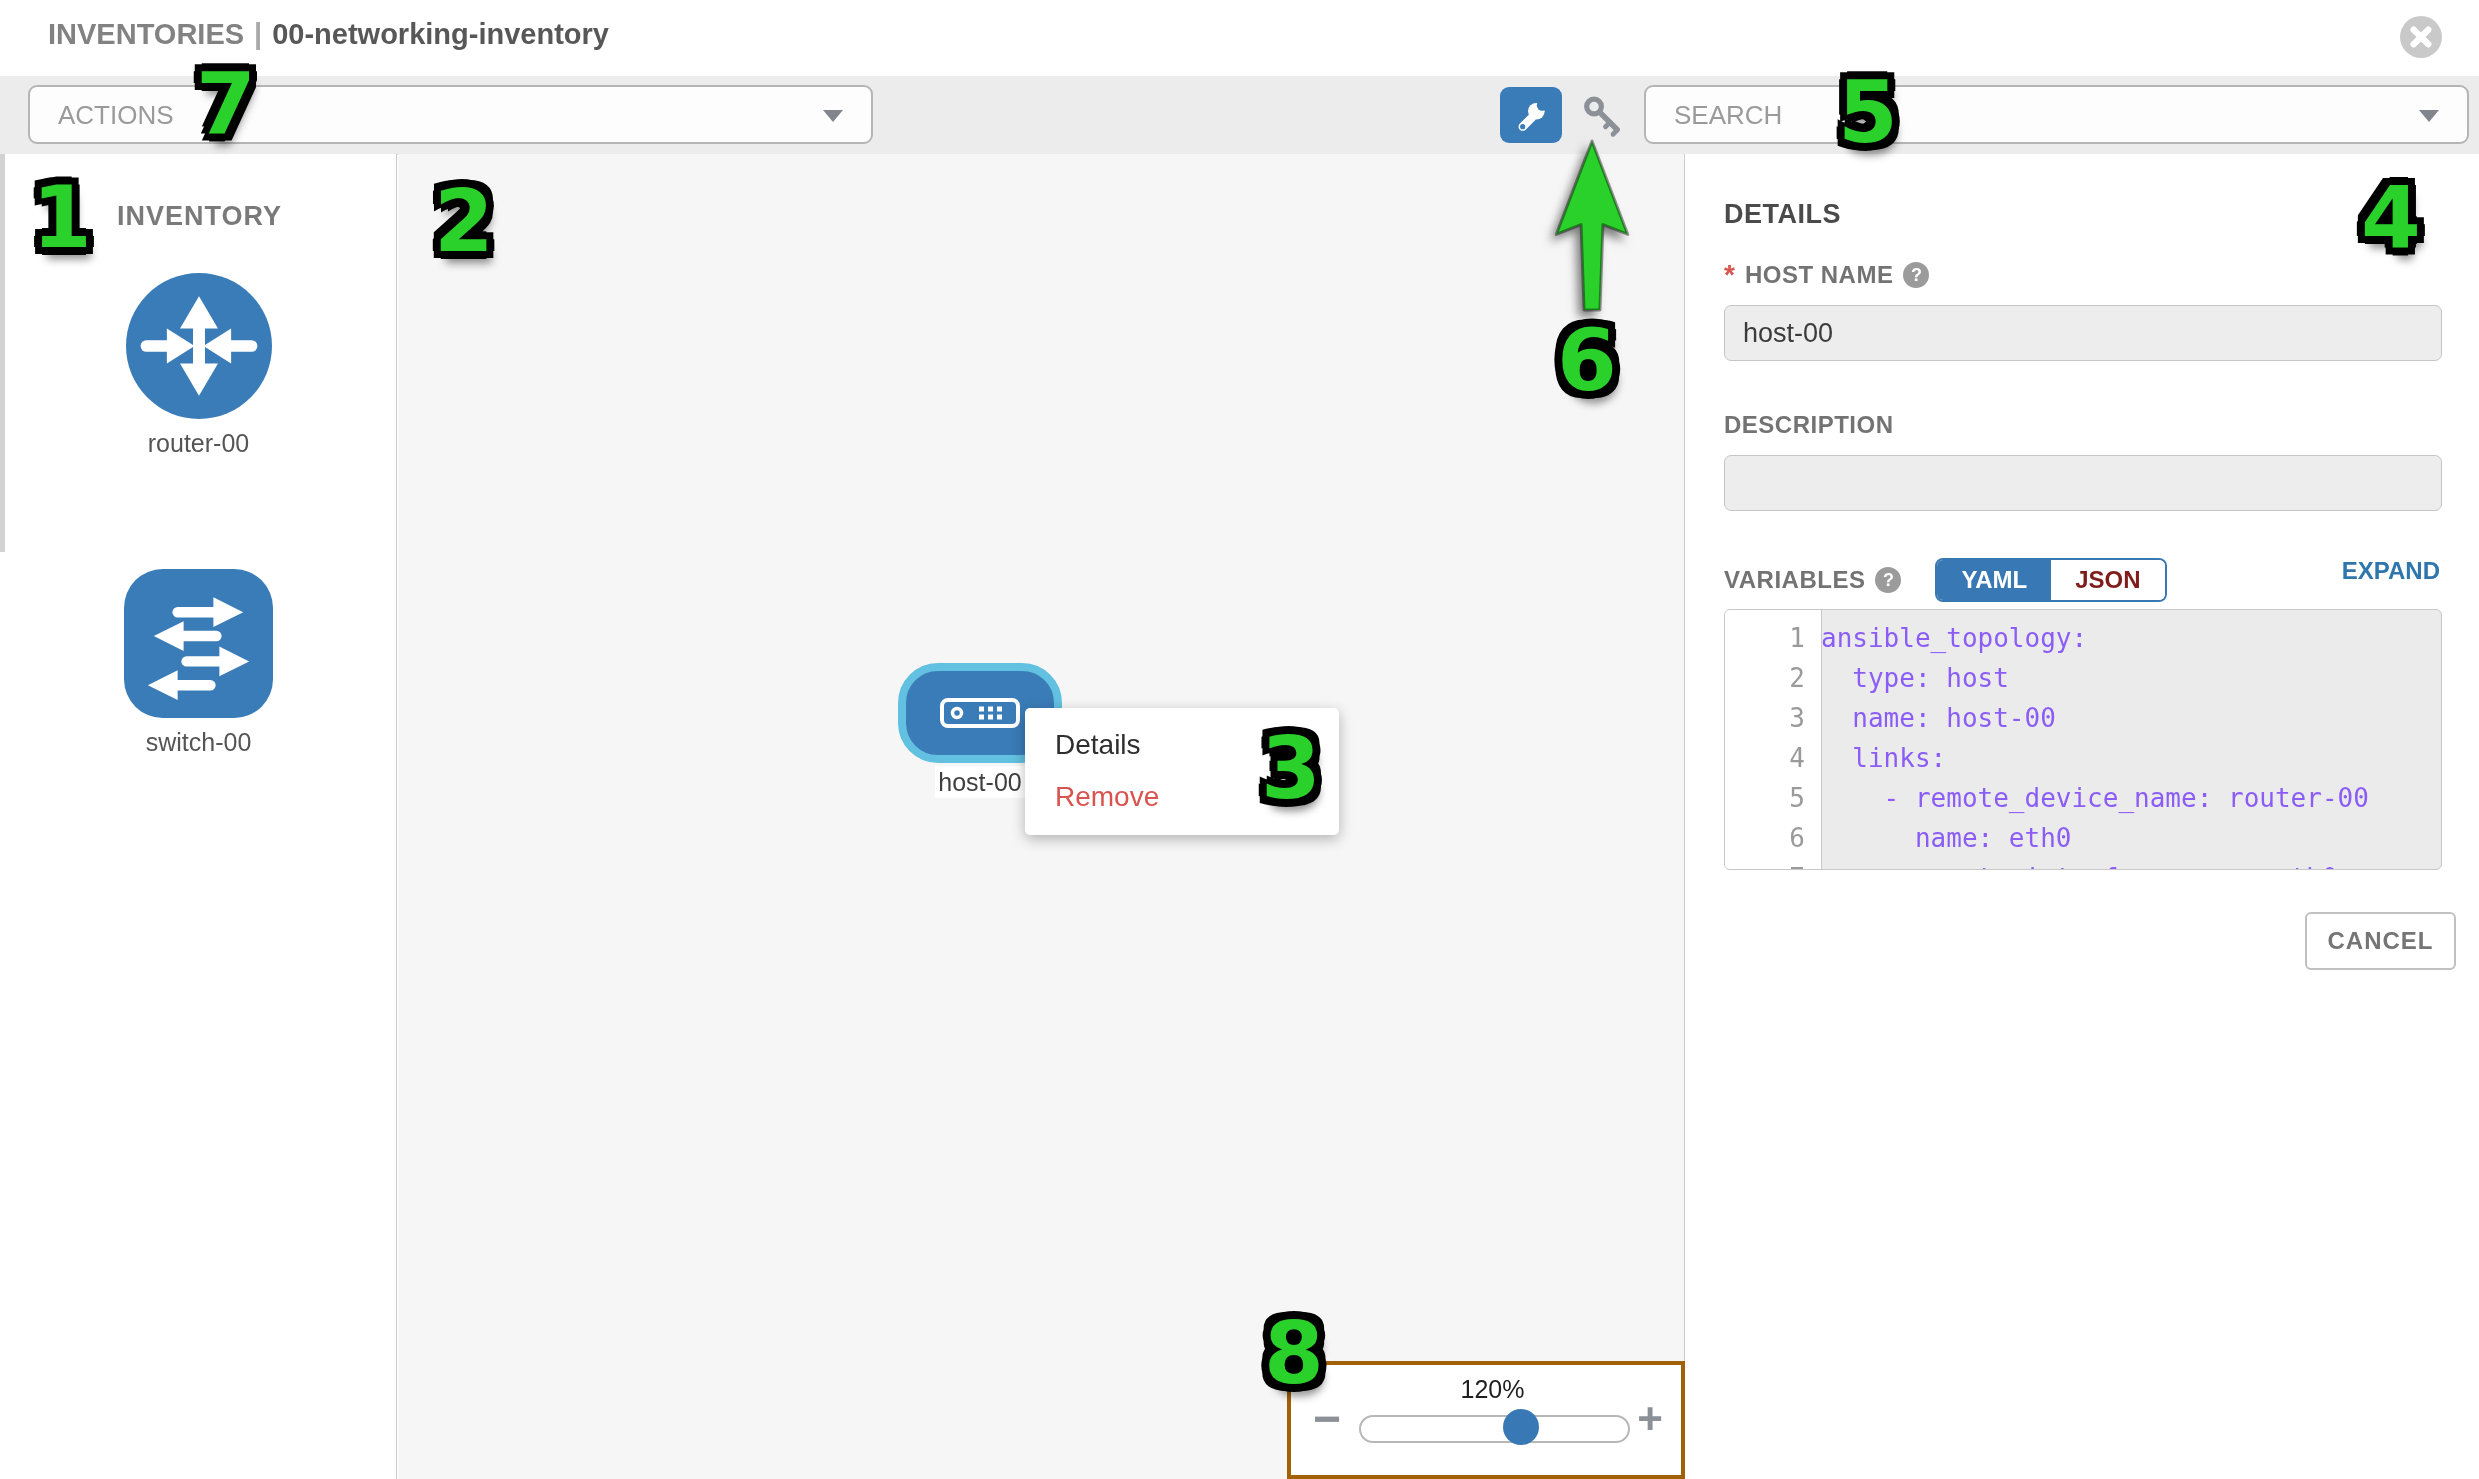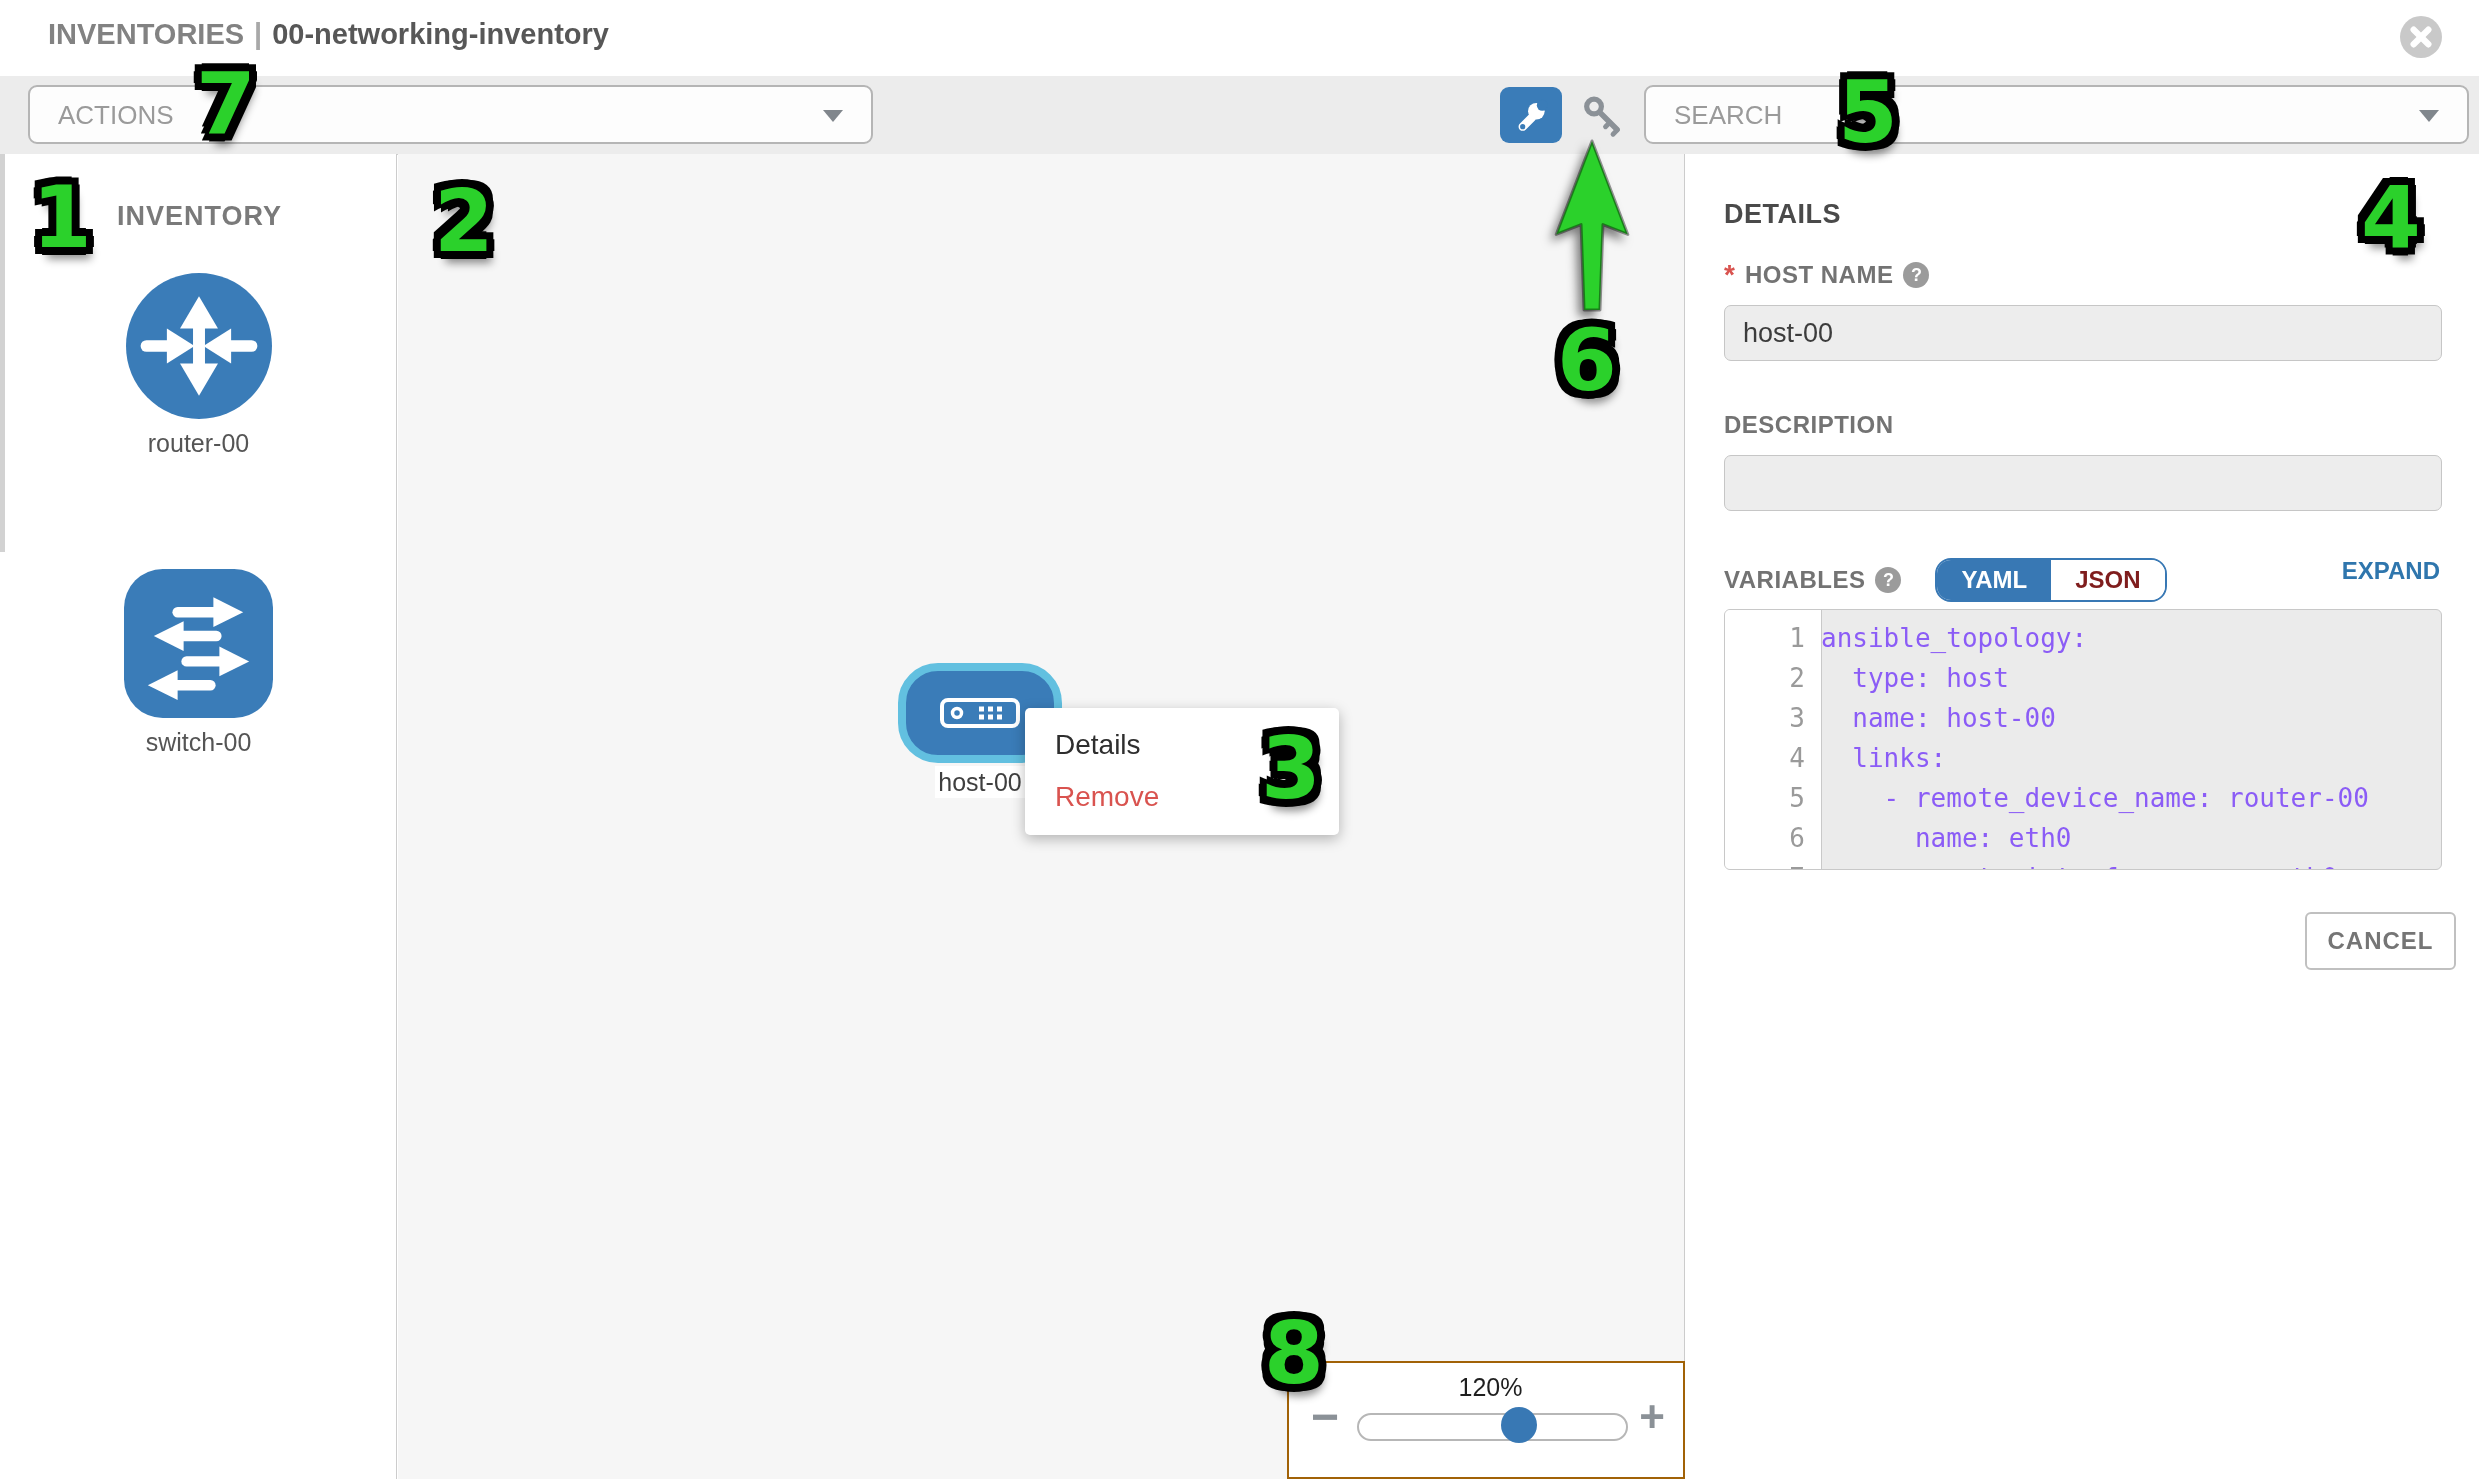--- a/index.html
+++ b/index.html
@@ -43,21 +43,21 @@
              text-align:center;line-height:32px;font-size:25px;color:#3f3f3f;}
   .ctx-menu{position:absolute;left:627px;top:554px;width:314px;height:127px;background:#fff;border-radius:5px;
             box-shadow:0 4px 14px rgba(0,0,0,0.28);}
   .ctx-item{position:absolute;left:0;width:314px;height:54px;line-height:54px;padding-left:30px;box-sizing:border-box;
             font-size:28px;cursor:pointer;}
   .ctx-details{top:10px;color:#2e2e2e;}
   .ctx-remove{top:62px;color:#d9534f;}
 
   
   .zoom-panel{position:absolute;left:889px;top:1207px;width:398px;height:118px;background:#fff;
-              border:2px solid #a16207;box-sizing:border-box;}
+              border:4px solid #a16207;box-sizing:border-box;}
   .zoom-level{position:absolute;left:68px;top:10px;width:267px;text-align:center;font-size:25px;color:#1f1f1f;}
   .zoom-minus{position:absolute;left:22px;top:30px;font-size:48px;font-weight:bold;color:#8b9197;cursor:pointer;line-height:48px;}
   .zoom-plus{position:absolute;right:18px;top:30px;font-size:44px;font-weight:bold;color:#8b9197;cursor:pointer;line-height:48px;}
   .zoom-track{position:absolute;left:68px;top:50px;width:267px;height:24px;background:#fff;
               border:2px solid #b7b7b7;border-radius:14px;cursor:pointer;}
   .zoom-thumb{position:absolute;left:142px;top:-8px;width:36px;height:36px;border-radius:50%;background:#3878b4;cursor:grab;}
 
   
   .details-panel{position:absolute;left:1685px;top:154px;width:795px;height:1325px;background:#fff;box-sizing:border-box;}
   .dp-title{position:absolute;left:39px;top:45px;font-size:27px;font-weight:bold;color:#4a4a4a;letter-spacing:0.5px;}
@@ -67,21 +67,21 @@
   .q-icon{display:inline-block;width:26px;height:26px;border-radius:50%;background:#9b9b9b;color:#fff;
           font-size:18px;font-weight:bold;text-align:center;line-height:26px;cursor:pointer;}
   .dp-input{position:absolute;left:39px;width:718px;height:56px;background:#ededed;border:1px solid #c6c6c6;
             border-radius:7px;box-sizing:border-box;font-size:27px;color:#3c3c3c;padding:0 18px;
             font-family:"Liberation Sans",sans-serif;}
   .row-hostlabel{top:105px;}
   .input-host{top:151px;}
   .row-desclabel{top:257px;}
   .input-desc{top:301px;}
   .row-vars{top:404px;height:44px;}
-  .toggle{display:flex;border:2px solid #3878b4;border-radius:16px;overflow:hidden;margin-left:24px;cursor:pointer;}
+  .toggle{display:flex;border:2px solid #3878b4;border-radius:8px;overflow:hidden;margin-left:24px;cursor:pointer;}
   .tg-btn{height:40px;line-height:40px;padding:0 24px;font-size:24px;font-weight:bold;}
   .tg-on{background:#3878b4;color:#fff;}
   .tg-off{background:#fff;color:#7f1d1d;}
   .expand-link{position:absolute;right:40px;top:403px;font-size:24px;font-weight:600;color:#2f76ad;cursor:pointer;}
   .editor{position:absolute;left:39px;top:455px;width:718px;height:261px;background:#ebebeb;
           border:1px solid #c8c8c8;border-radius:6px;overflow:hidden;box-sizing:border-box;}
   .editor::before{content:"";position:absolute;left:0;top:0;width:96px;height:100%;background:#fff;border-right:1px solid #c9c9c9;}
   .ed-rows{position:absolute;left:0;top:8px;width:100%;}
   .ed-row{display:flex;height:40px;line-height:40px;font-family:"DejaVu Sans Mono","Liberation Mono",monospace;
           font-size:26px;white-space:pre;}

